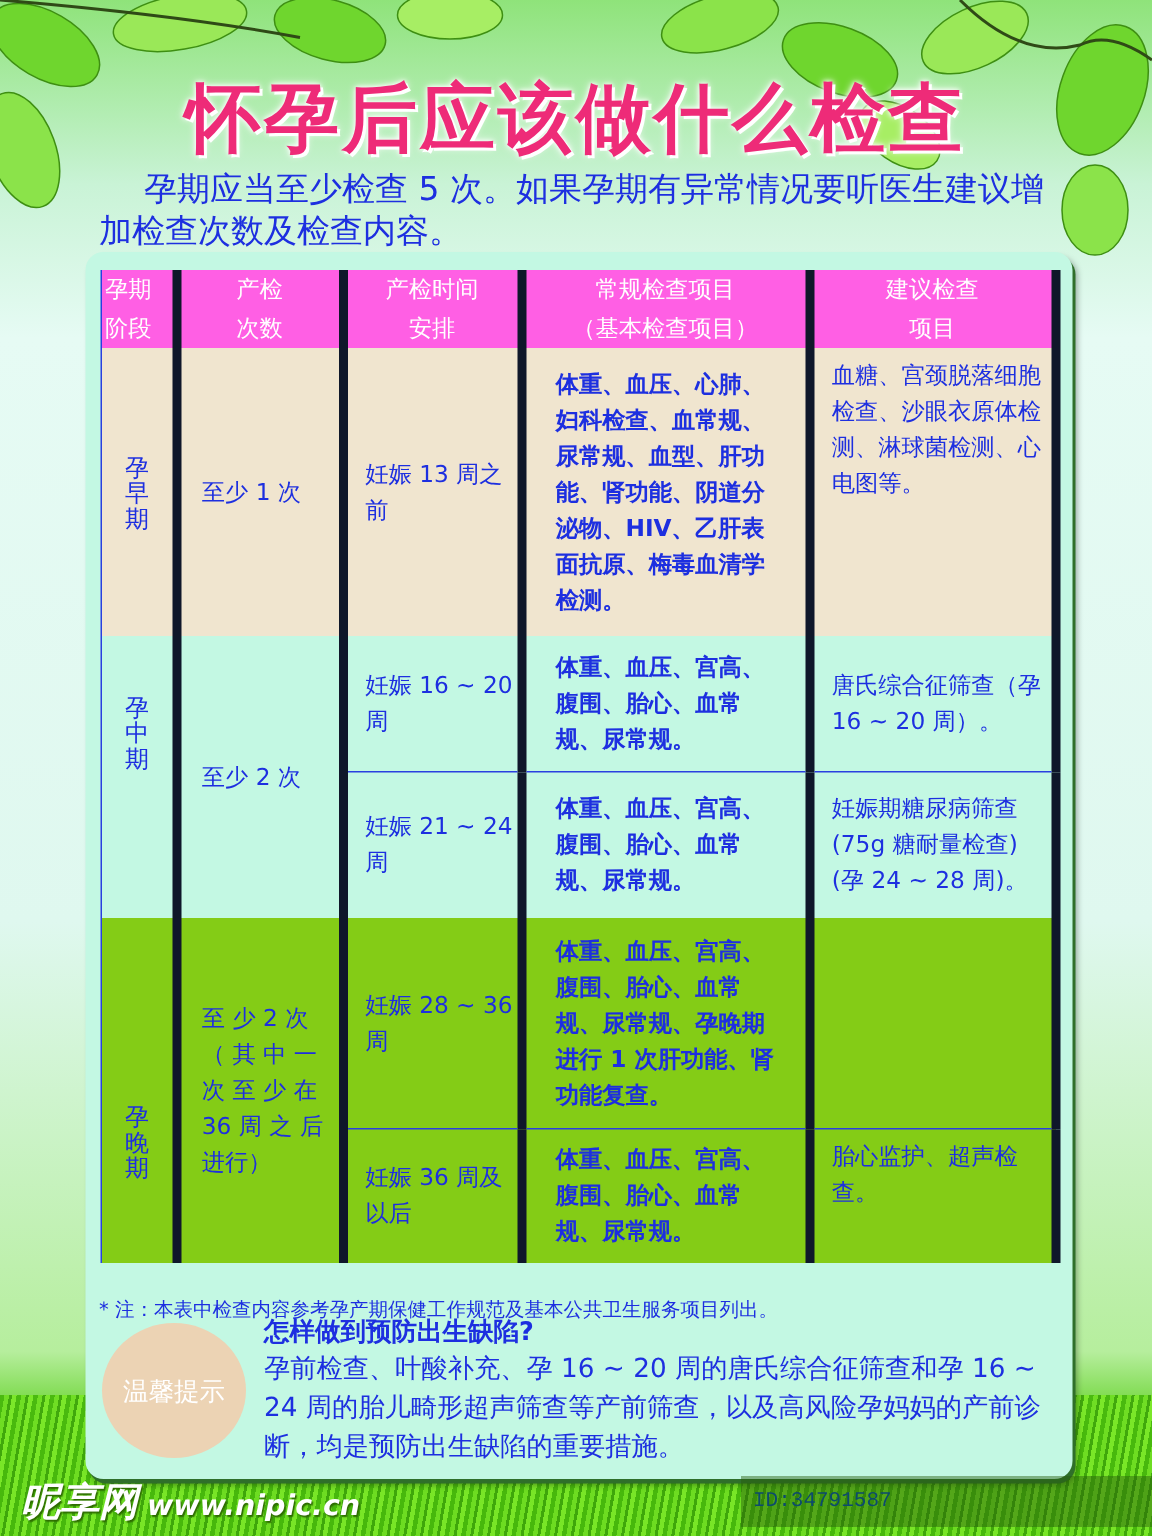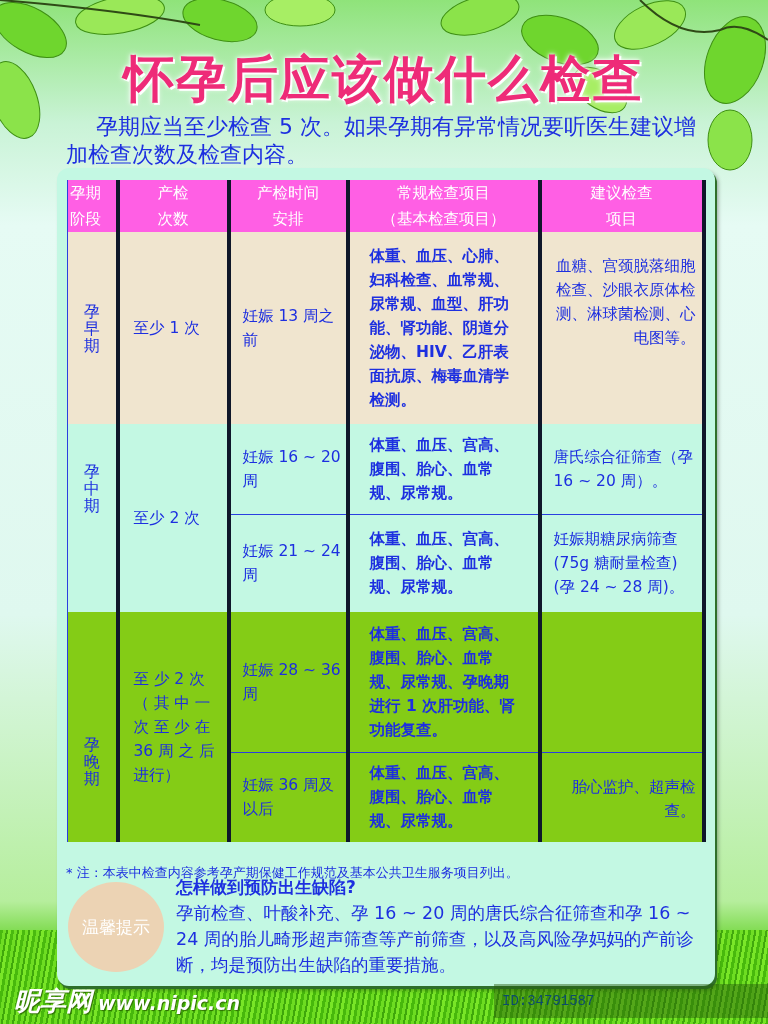--- a/index.html
+++ b/index.html
@@ -12,31 +12,31 @@
   .title{position:absolute;left:0;top:46px;width:768px;text-align:center;
     font-size:50px;font-weight:bold;color:#ee2b78;letter-spacing:2px;
     text-shadow:0 0 3px #fff,0 0 6px #fff,2px 2px 0 #fff;}
   .intro{position:absolute;left:66px;top:113px;width:650px;color:#1d2fe0;
     font-size:22px;line-height:28px;text-indent:30px;}
   .panel{position:absolute;left:57px;top:168px;width:658px;height:818px;
     background:#c3f8e3;border-radius:12px;
     box-shadow:2px 3px 0 #2f6f2a,3px 4px 4px rgba(0,0,0,.35);}
   table{position:absolute;left:67px;top:180px;width:636px;border-collapse:collapse;
     color:#1d2fe0;font-size:15.5px;line-height:24px;table-layout:fixed;}
-  th,td{border-left:1px solid #2a3fe0;border-right:4px solid #0f172a;vertical-align:middle;padding:0;}
+  th,td{border-left:1px solid #2a3fe0;border-right:6px solid #0f172a;vertical-align:middle;padding:0;}
   th{background:#ff5fe4;color:#fff;font-weight:normal;font-size:15.5px;line-height:26px;height:52px;}
   .early td{background:#f0e5cf;}
   .mid td{background:#c3f8e3;}
   .late td{background:#84cc16;}
   td.stage{text-align:center;font-size:16px;line-height:17px;}
   td.count{padding-left:14px;}
   td.time{padding-left:12px;}
   td.routine{padding-left:20px;padding-right:14px;font-weight:bold;}
   td.suggest{padding-left:12px;padding-right:6px;}
-  td.top{vertical-align:top;padding-top:22px;text-align:right;}
+  td.top{vertical-align:top;padding-top:6px;}
   .hline td{border-top:1px solid #2a3fe0;}
   .vert{display:inline-block;width:1em;white-space:normal;word-break:break-all;}
   .note{position:absolute;left:66px;top:852px;width:650px;color:#1d2fe0;font-size:13px;margin-top:12px;}
   .circle{position:absolute;left:68px;top:882px;width:96px;height:90px;border-radius:50%;
     background:#ecd3b4;color:#fff;font-size:17px;display:flex;align-items:center;justify-content:center;}
   .tip-title{position:absolute;left:176px;top:876px;color:#1d2fe0;font-size:17px;font-weight:bold;}
   .tip-body{position:absolute;left:176px;top:900px;width:530px;color:#1d2fe0;font-size:17.5px;line-height:26px;}
   .logo{position:absolute;left:14px;top:984px;color:#fff;font-size:26px;font-weight:bold;font-style:italic;
     text-shadow:1px 1px 1px #2d6b00;}
   .logo span.url{font-size:19px;margin-left:6px;}

